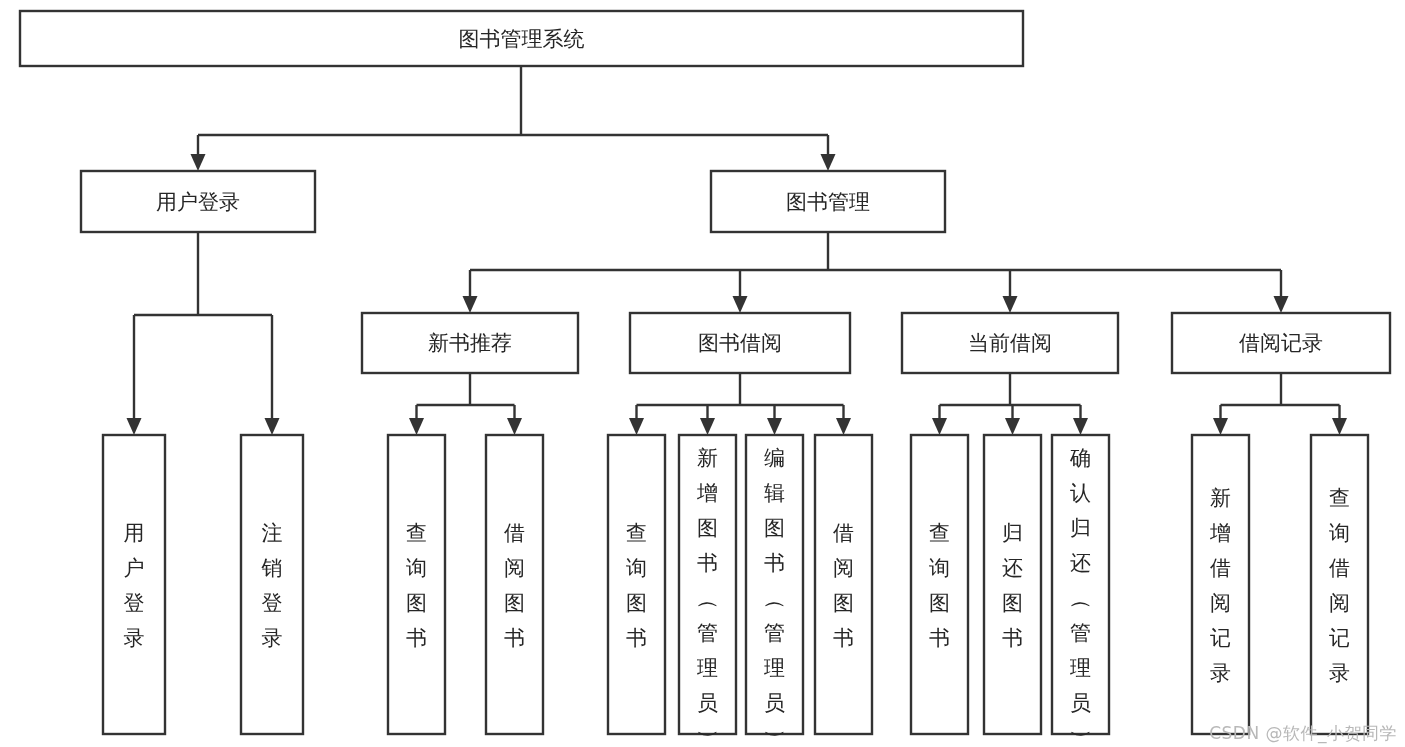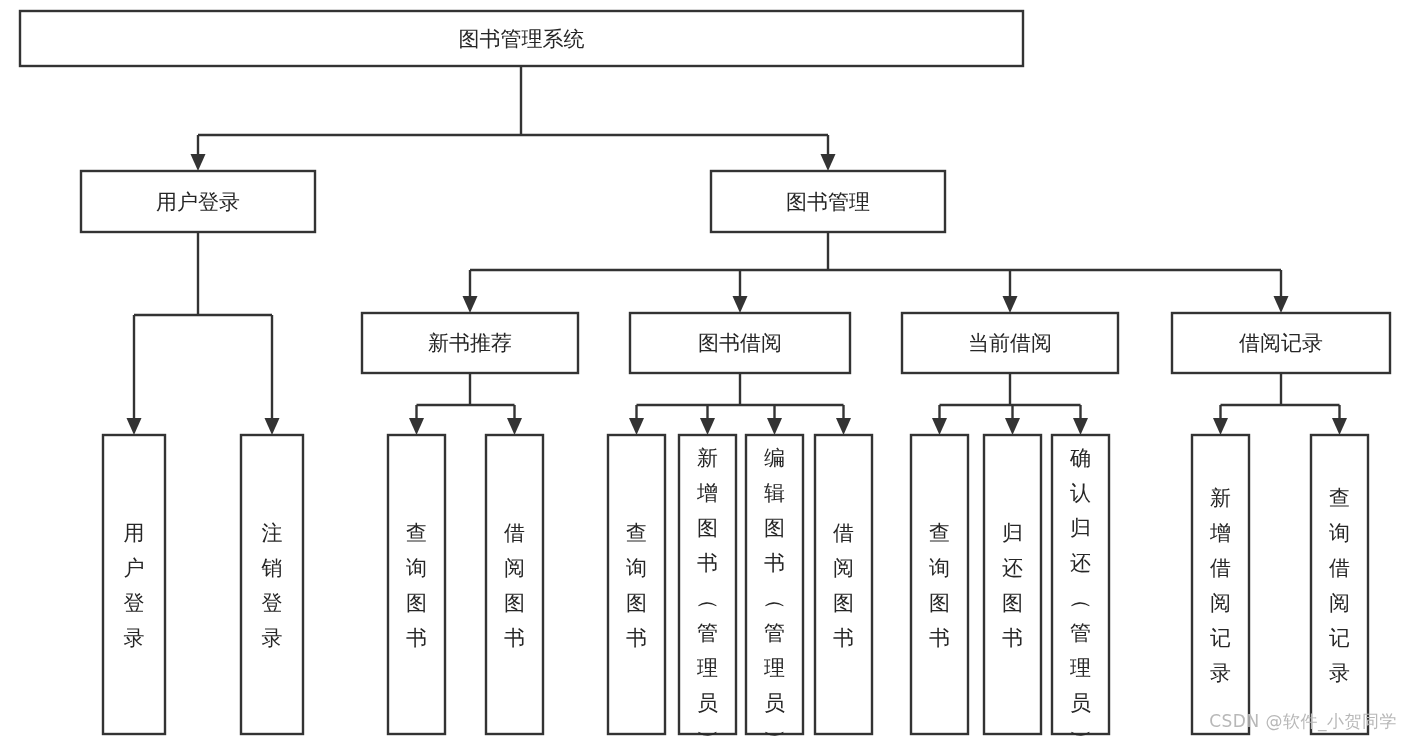--- a/index.html
+++ b/index.html
@@ -42,21 +42,21 @@
     stroke-width: 2.4;
     fill: none;
   }
   .arrow-head {
     fill: #333333;
     stroke: none;
   }
   .watermark {
     position: absolute;
     right: 8px;
-    bottom: 14px;
+    bottom: 2px;
     font-family: "DejaVu Sans", "Liberation Sans", sans-serif;
     font-size: 17px;
     color: #b8b8b8;
     white-space: nowrap;
     letter-spacing: 0.5px;
   }
 </style>
 </head>
 <body>
 

